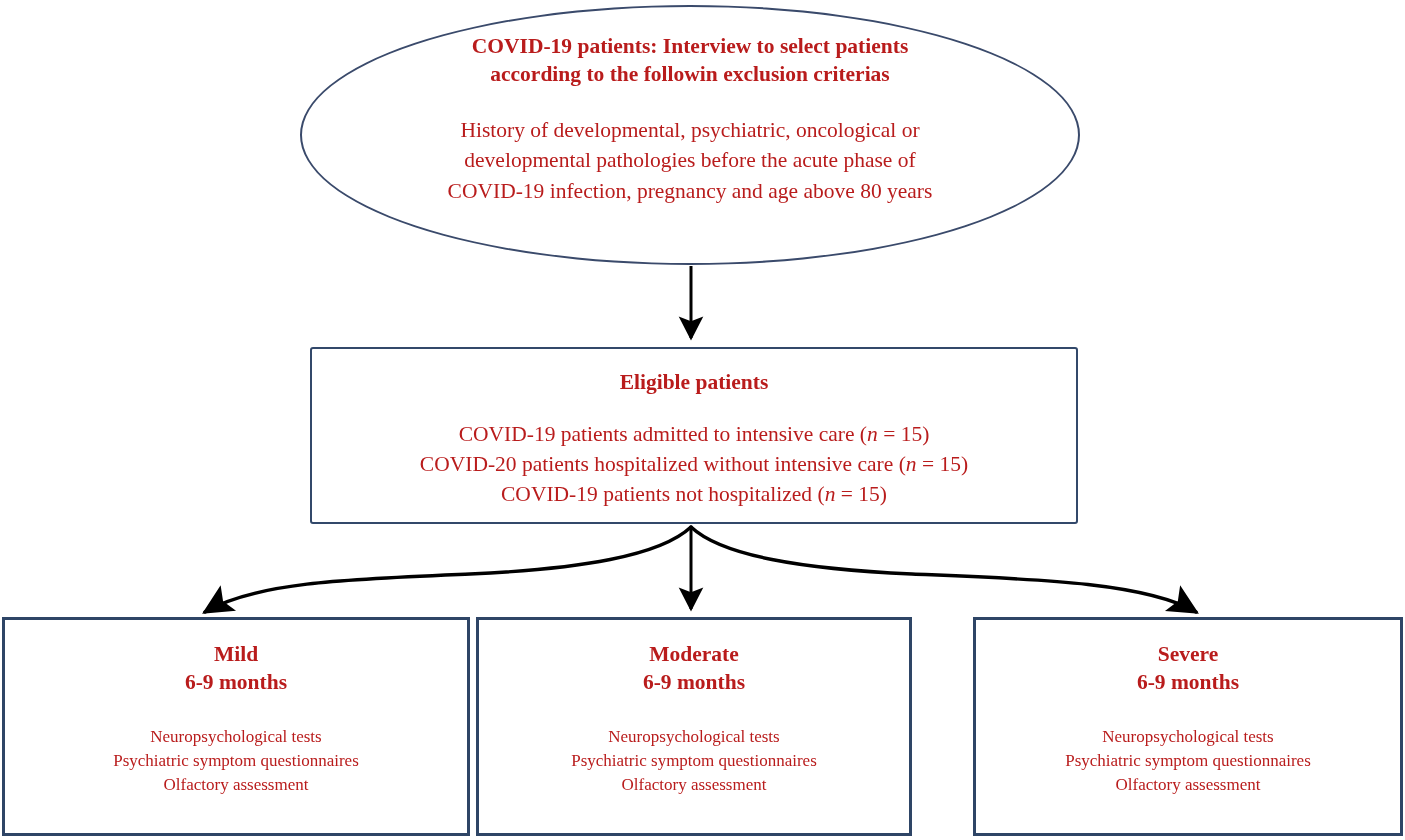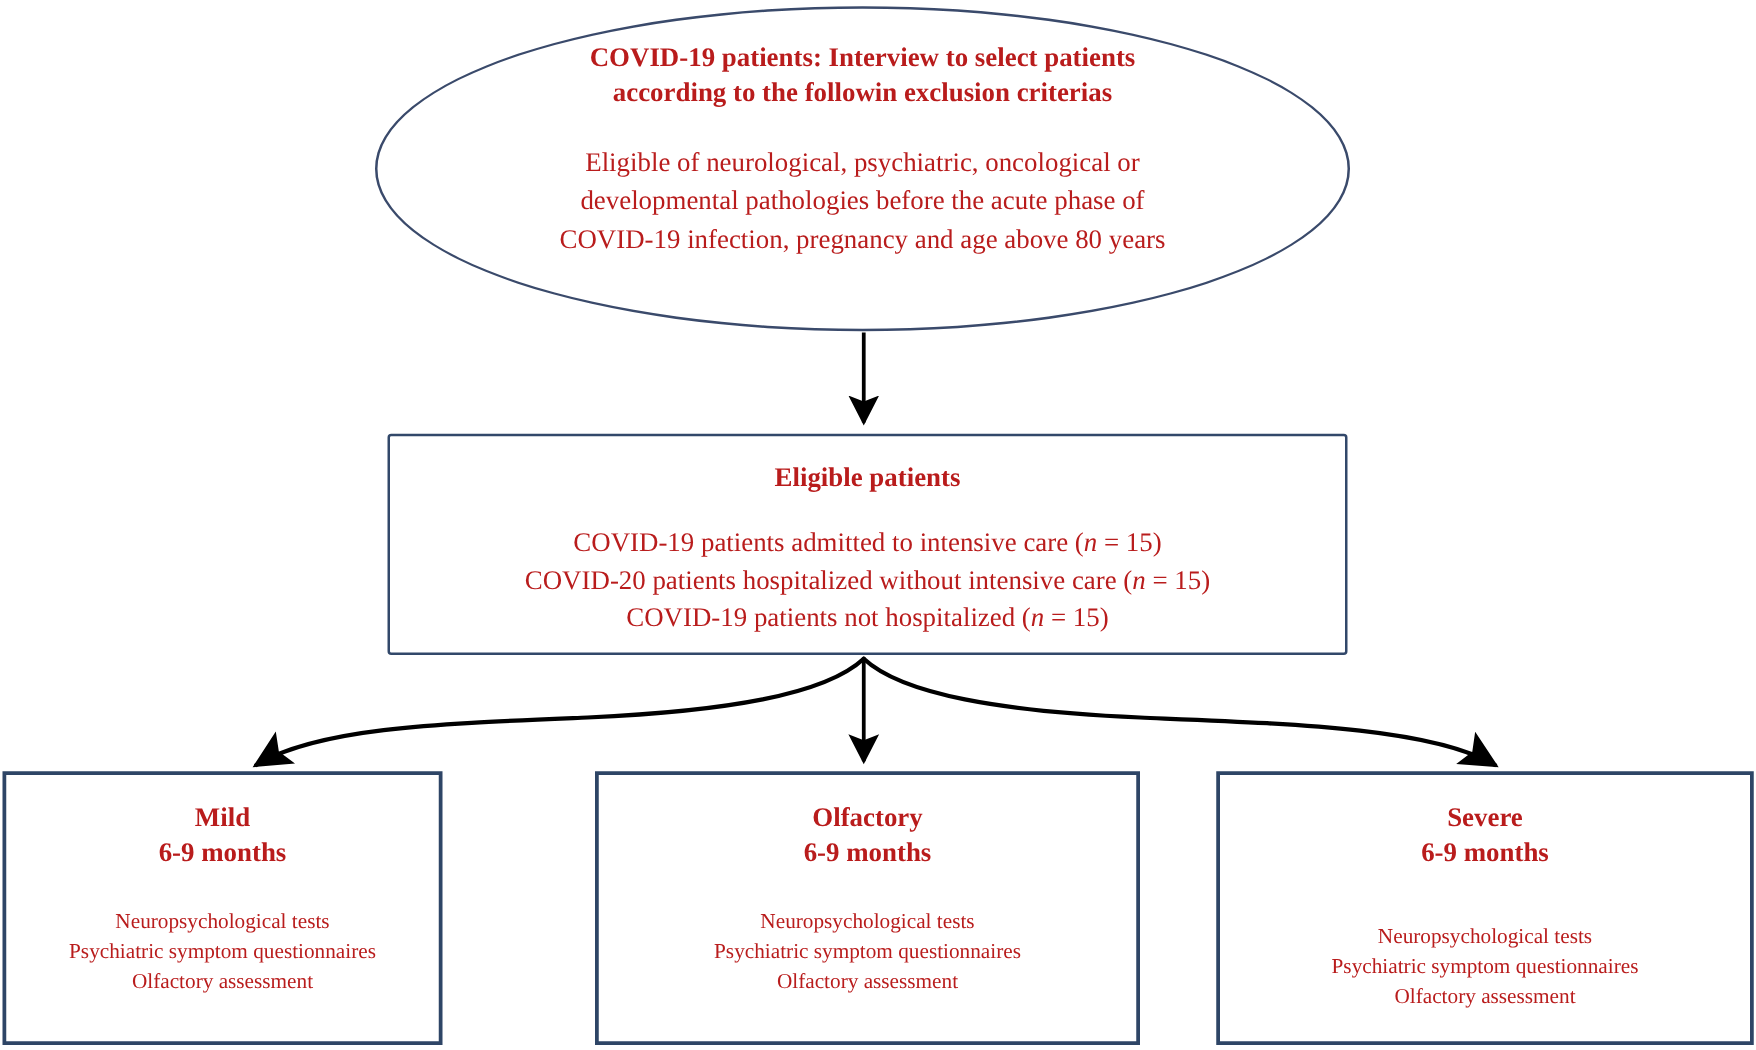--- a/index.html
+++ b/index.html
@@ -95,23 +95,23 @@
     top: 617px;
     height: 219px;
     border: 3px solid #2e4566;
     background: #ffffff;
     box-sizing: border-box;
     display: flex;
     flex-direction: column;
     align-items: center;
     padding-top: 20px;
   }
-  .rect-node.n-mild     { left: 2px;   width: 352px; }
+  .rect-node.n-mild     { left: 2px;   width: 468px; }
   .rect-node.n-moderate { left: 476px; width: 436px; }
-  .rect-node.n-severe   { left: 973px; width: 430px; gap: 12px; }
+  .rect-node.n-severe   { left: 973px; width: 430px; }
 
   .rect-title {
     font-weight: bold;
     font-size: 21.5px;
     line-height: 1.32;
     text-align: center;
   }
   .rect-body {
     margin-top: 28px;
     font-size: 17px;
@@ -143,21 +143,21 @@
 
     <path d="M 691,527 C 722,556 802,569 912,574 C 1032,579 1145,582 1196,612" fill="none" stroke="#000000" stroke-width="3.4" stroke-linecap="round" marker-end="url(#ah2)"></path>
   </svg>
 
   <div class="ellipse-node">
     <div class="ellipse-title">
       <div>COVID-19 patients: Interview to select patients</div>
       <div>according to the followin exclusion criterias</div>
     </div>
     <div class="ellipse-body">
-      <div>Eligible of neurological, psychiatric, oncological or</div>
+      <div>History of developmental, psychiatric, oncological or</div>
       <div>developmental pathologies before the acute phase of</div>
       <div>COVID-19 infection, pregnancy and age above 80 years</div>
     </div>
   </div>
 
   <div class="round-node">
     <div class="round-title">Eligible patients</div>
     <div class="round-body">
       <div><span>COVID-19 patients admitted to intensive care (</span><span class="nvar">n</span><span> = 15)</span></div>
       <div><span>COVID-20 patients hospitalized without intensive care (</span><span class="nvar">n</span><span> = 15)</span></div>
@@ -172,21 +172,21 @@
     </div>
     <div class="rect-body">
       <div>Neuropsychological tests</div>
       <div>Psychiatric symptom questionnaires</div>
       <div>Olfactory assessment</div>
     </div>
   </div>
 
   <div class="rect-node n-moderate">
     <div class="rect-title">
-      <div>Olfactory</div>
+      <div>Moderate</div>
       <div>6-9 months</div>
     </div>
     <div class="rect-body">
       <div>Neuropsychological tests</div>
       <div>Psychiatric symptom questionnaires</div>
       <div>Olfactory assessment</div>
     </div>
   </div>
 
   <div class="rect-node n-severe">

